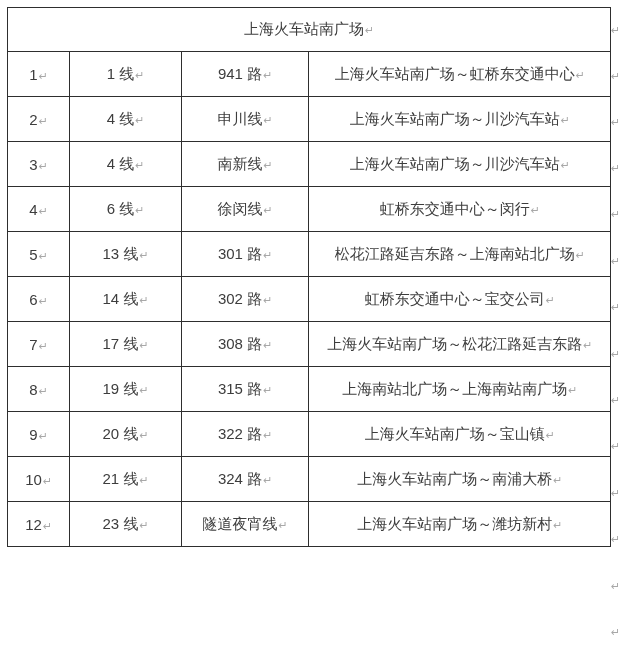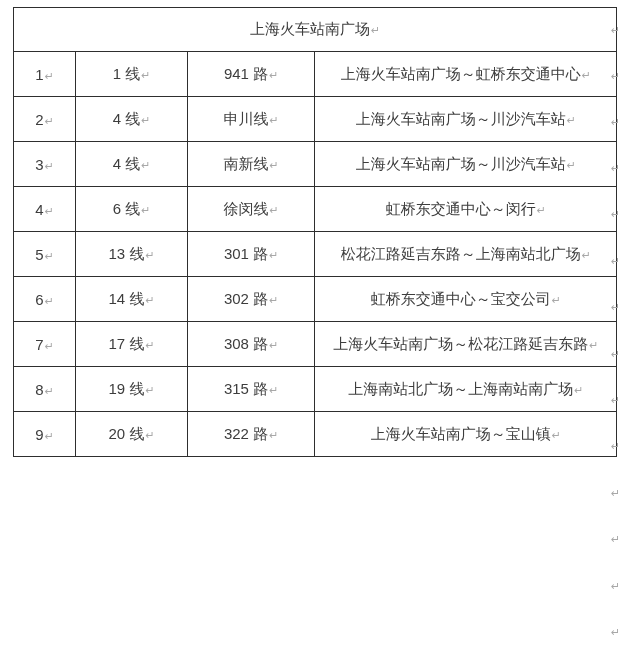--- a/index.html
+++ b/index.html
@@ -10,21 +10,21 @@
   }
   .page {
     position: relative;
     width: 618px;
     height: 660px;
     background: #ffffff;
     overflow: hidden;
   }
   .doc-table {
     position: absolute;
-    left: 13px;
+    left: 7px;
     top: 7px;
     border-collapse: collapse;
     table-layout: fixed;
     width: 604px;
     color: #3d3d3d;
     font-size: 15px;
   }
   .doc-table td, .doc-table th {
     border: 1px solid #2e2e2e;
     text-align: center;
@@ -128,20 +128,32 @@
         <td><span>19 线</span><span class="mark">↵</span></td>
         <td><span>315 路</span><span class="mark">↵</span></td>
         <td><span>上海南站北广场～上海南站南广场</span><span class="mark">↵</span></td>
       </tr>
       <tr class="row-data">
         <td><span>9</span><span class="mark">↵</span></td>
         <td><span>20 线</span><span class="mark">↵</span></td>
         <td><span>322 路</span><span class="mark">↵</span></td>
         <td><span>上海火车站南广场～宝山镇</span><span class="mark">↵</span></td>
       </tr>
+      <tr class="row-data">
+        <td><span>10</span><span class="mark">↵</span></td>
+        <td><span>21 线</span><span class="mark">↵</span></td>
+        <td><span>324 路</span><span class="mark">↵</span></td>
+        <td><span>上海火车站南广场～南浦大桥</span><span class="mark">↵</span></td>
+      </tr>
+      <tr class="row-data">
+        <td><span>12</span><span class="mark">↵</span></td>
+        <td><span>23 线</span><span class="mark">↵</span></td>
+        <td><span>隧道夜宵线</span><span class="mark">↵</span></td>
+        <td><span>上海火车站南广场～潍坊新村</span><span class="mark">↵</span></td>
+      </tr>
     </tbody>
   </table>
 
   <div class="row-end-marks">
     <div class="rem rem-title">
         <span class="mark">↵</span>
       </div>
     <div class="rem rem-header">
         <span class="mark">↵</span>
       </div>

